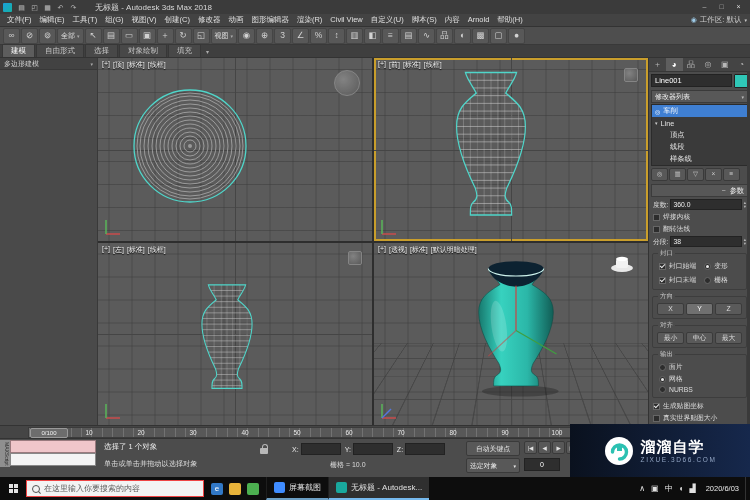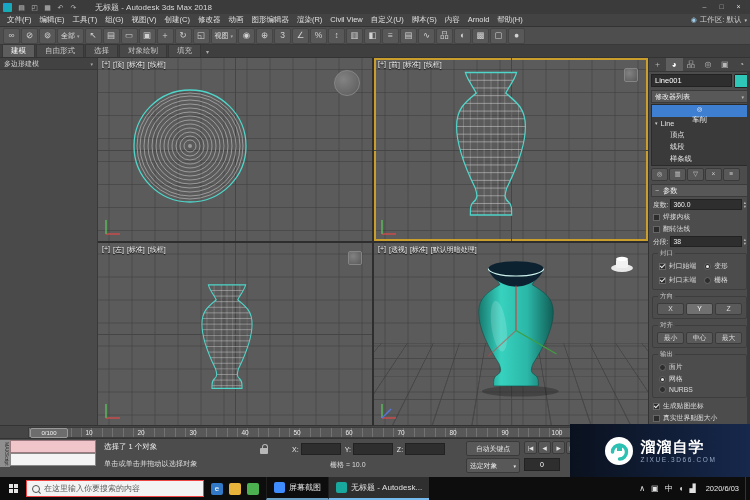--- a/index.html
+++ b/index.html
@@ -67,29 +67,29 @@
   .cptab{flex:1;text-align:center;font-size:8px;line-height:13px;color:#b8b8b8;}
   .cptab.active{background:#5e5e5e;color:#fff;}
   .namerow{display:flex;gap:2px;margin:2px;}
   .namefield{flex:1;background:#2e2e2e;border:1px solid #222;color:#fff;font-size:7.5px;height:11px;line-height:11px;padding:0 3px;}
   .swatch{width:12px;height:12px;border:1px solid #222;border-radius:1px;}
   .mlist{margin:1px 2px;height:11px;background:#585858;border:1px solid #3a3a3a;display:flex;align-items:center;
     justify-content:space-between;padding:0 3px;color:#eee;}
   .mlist .arrow{font-size:5px;color:#bbb;}
   .stackbox{margin:1px 2px;background:#3a3a3a;border:1px solid #2b2b2b;height:60px;overflow:hidden;}
   .stack-row{height:12px;display:flex;align-items:center;gap:3px;padding:0 3px;font-size:7.3px;color:#e2e2e2;}
-  .stack-row.sel{background:#3f7fd2;color:#fff;flex-direction:column;}
+  .stack-row.sel{background:#3f7fd2;color:#fff;}
   .stack-row.sub{padding-left:18px;}
   .eye{font-size:6px;}
   .exp{font-size:5px;color:#ccc;}
   .stacktools{display:flex;gap:1px;padding:1px 2px;}
   .sbtn{width:15px;height:11px;background:#585858;border:1px solid #3a3a3a;border-radius:2px;font-size:6.5px;
     line-height:10px;text-align:center;color:#ccc;}
   .rollout-h{height:11px;background:#575757;border:1px solid #3b3b3b;margin:2px;display:flex;align-items:center;
-    gap:4px;padding:0 3px;color:#f0f0f0;font-size:7.2px;}
+    gap:4px;padding:0 3px;color:#f0f0f0;font-size:7.2px;justify-content:flex-end;}
   .minus{font-size:7px;color:#ccc;}
   .params{font-size:6.8px;}
   .prow{display:flex;align-items:center;gap:2px;margin:2px 4px;}
   .plabel{color:#ddd;white-space:nowrap;}
   .nfield{background:#2e2e2e;border:1px solid #222;color:#eee;height:9px;line-height:9px;font-size:6.8px;padding:0 2px;}
   .grow{flex:1;}
   .spin{display:inline-flex;flex-direction:column;}
   .spin i{display:block;font-style:normal;font-size:4.5px;line-height:3.6px;color:#bbb;}
   .cbrow{display:flex;align-items:center;gap:3px;margin:2px 4px;color:#ddd;white-space:nowrap;}
   .cbbox{width:7px;height:7px;background:#2d2d2d;border:1px solid #666;position:relative;flex:none;box-sizing:border-box;}

